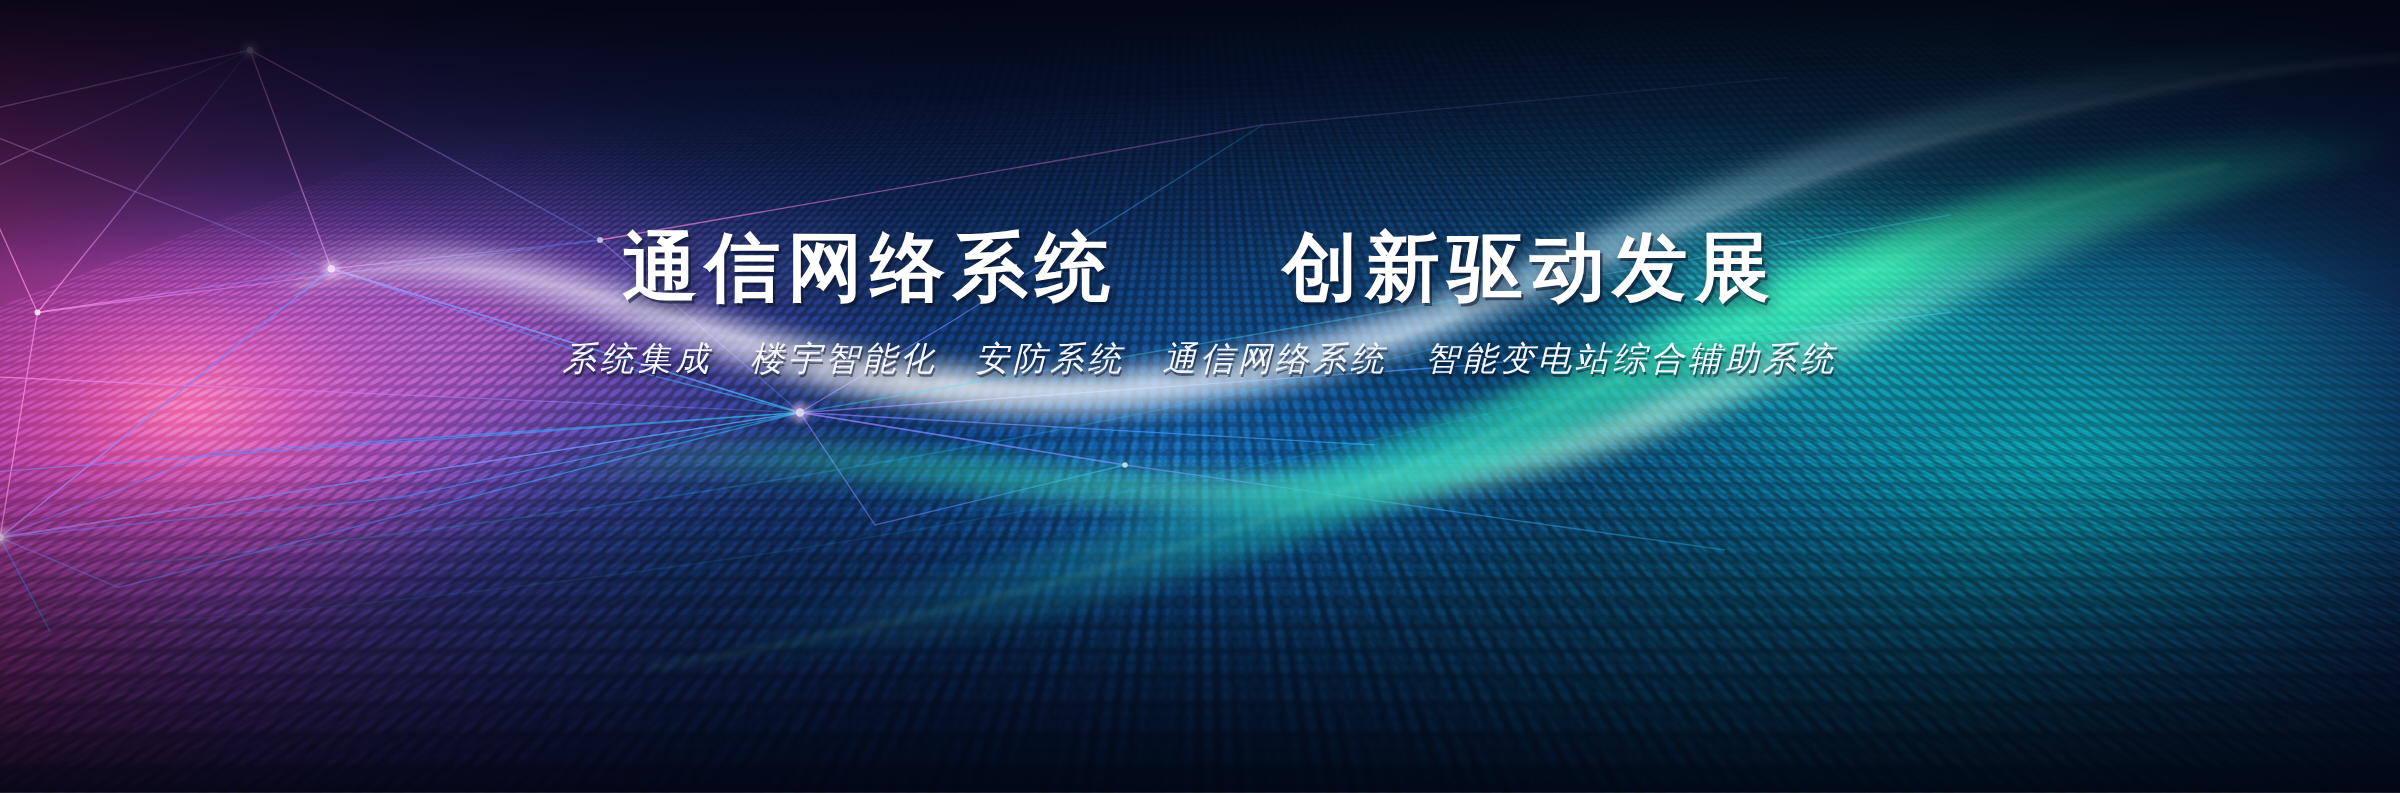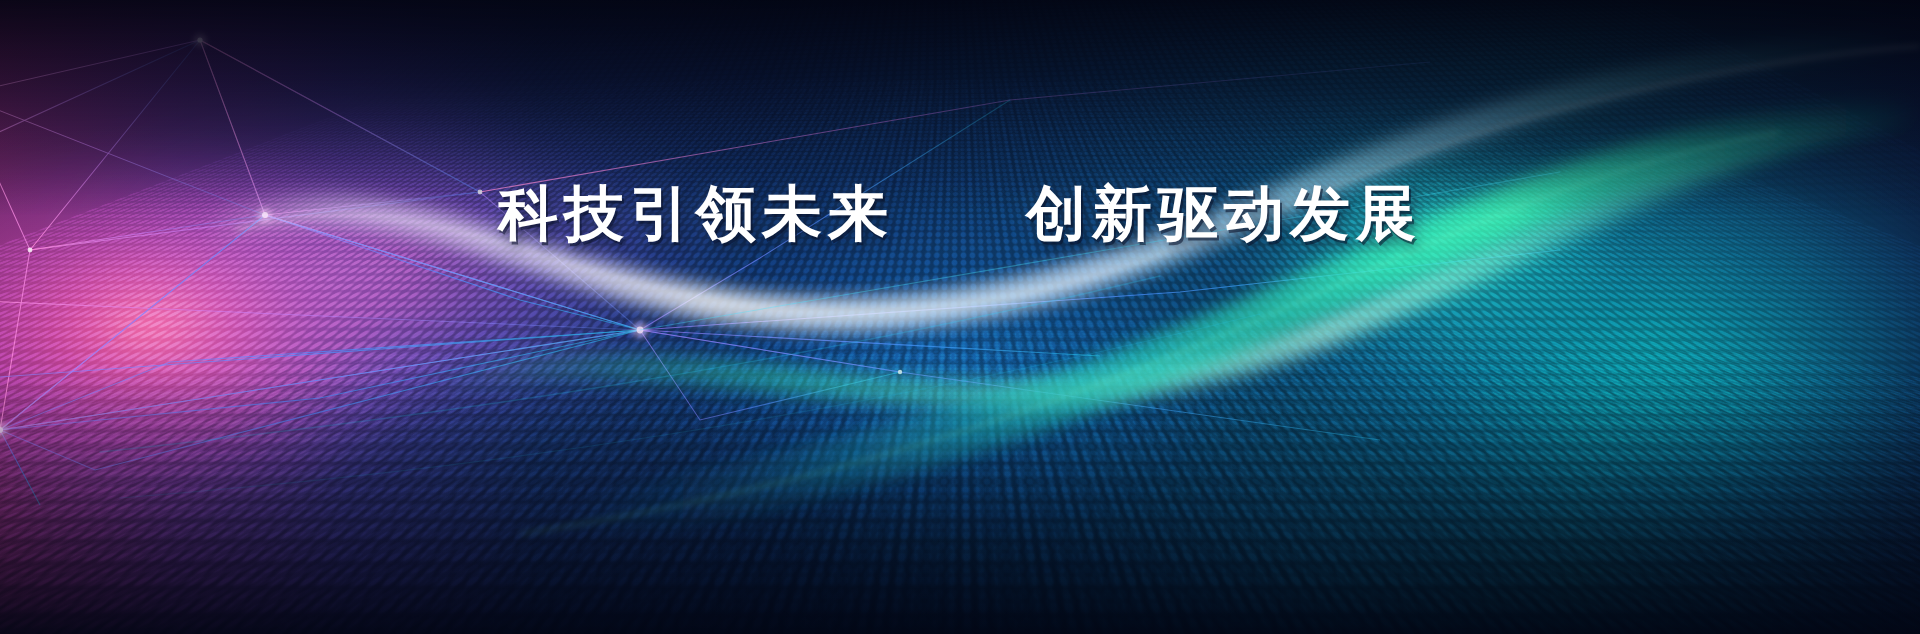--- a/index.html
+++ b/index.html
@@ -282,16 +282,17 @@
       <path d="M100,452 C420,418 760,372 1160,276" stroke="#2ad0ff" stroke-opacity="0.22" stroke-width="1.4"></path>
       <path d="M120,498 C480,470 840,418 1260,314" stroke="#2ad0ff" stroke-opacity="0.15" stroke-width="1.2"></path>
       <path d="M640,330 L1560,172" stroke="#44e6ff" stroke-opacity="0.35" stroke-width="1.1"></path>
     </g>
   </svg>
 
   <div class="layer" id="bg-topdark"></div>
   <div class="layer" id="bg-botdark"></div>
 
   <div id="text-block">
-    <div id="headline">科技引领未来　　创新驱动发展</div>
+    <div id="headline">通信网络系统　　创新驱动发展</div>
+    <div id="subtitle">系统集成　楼宇智能化　安防系统　通信网络系统　智能变电站综合辅助系统</div>
   </div>
 
 </div>
 
 </body></html>

